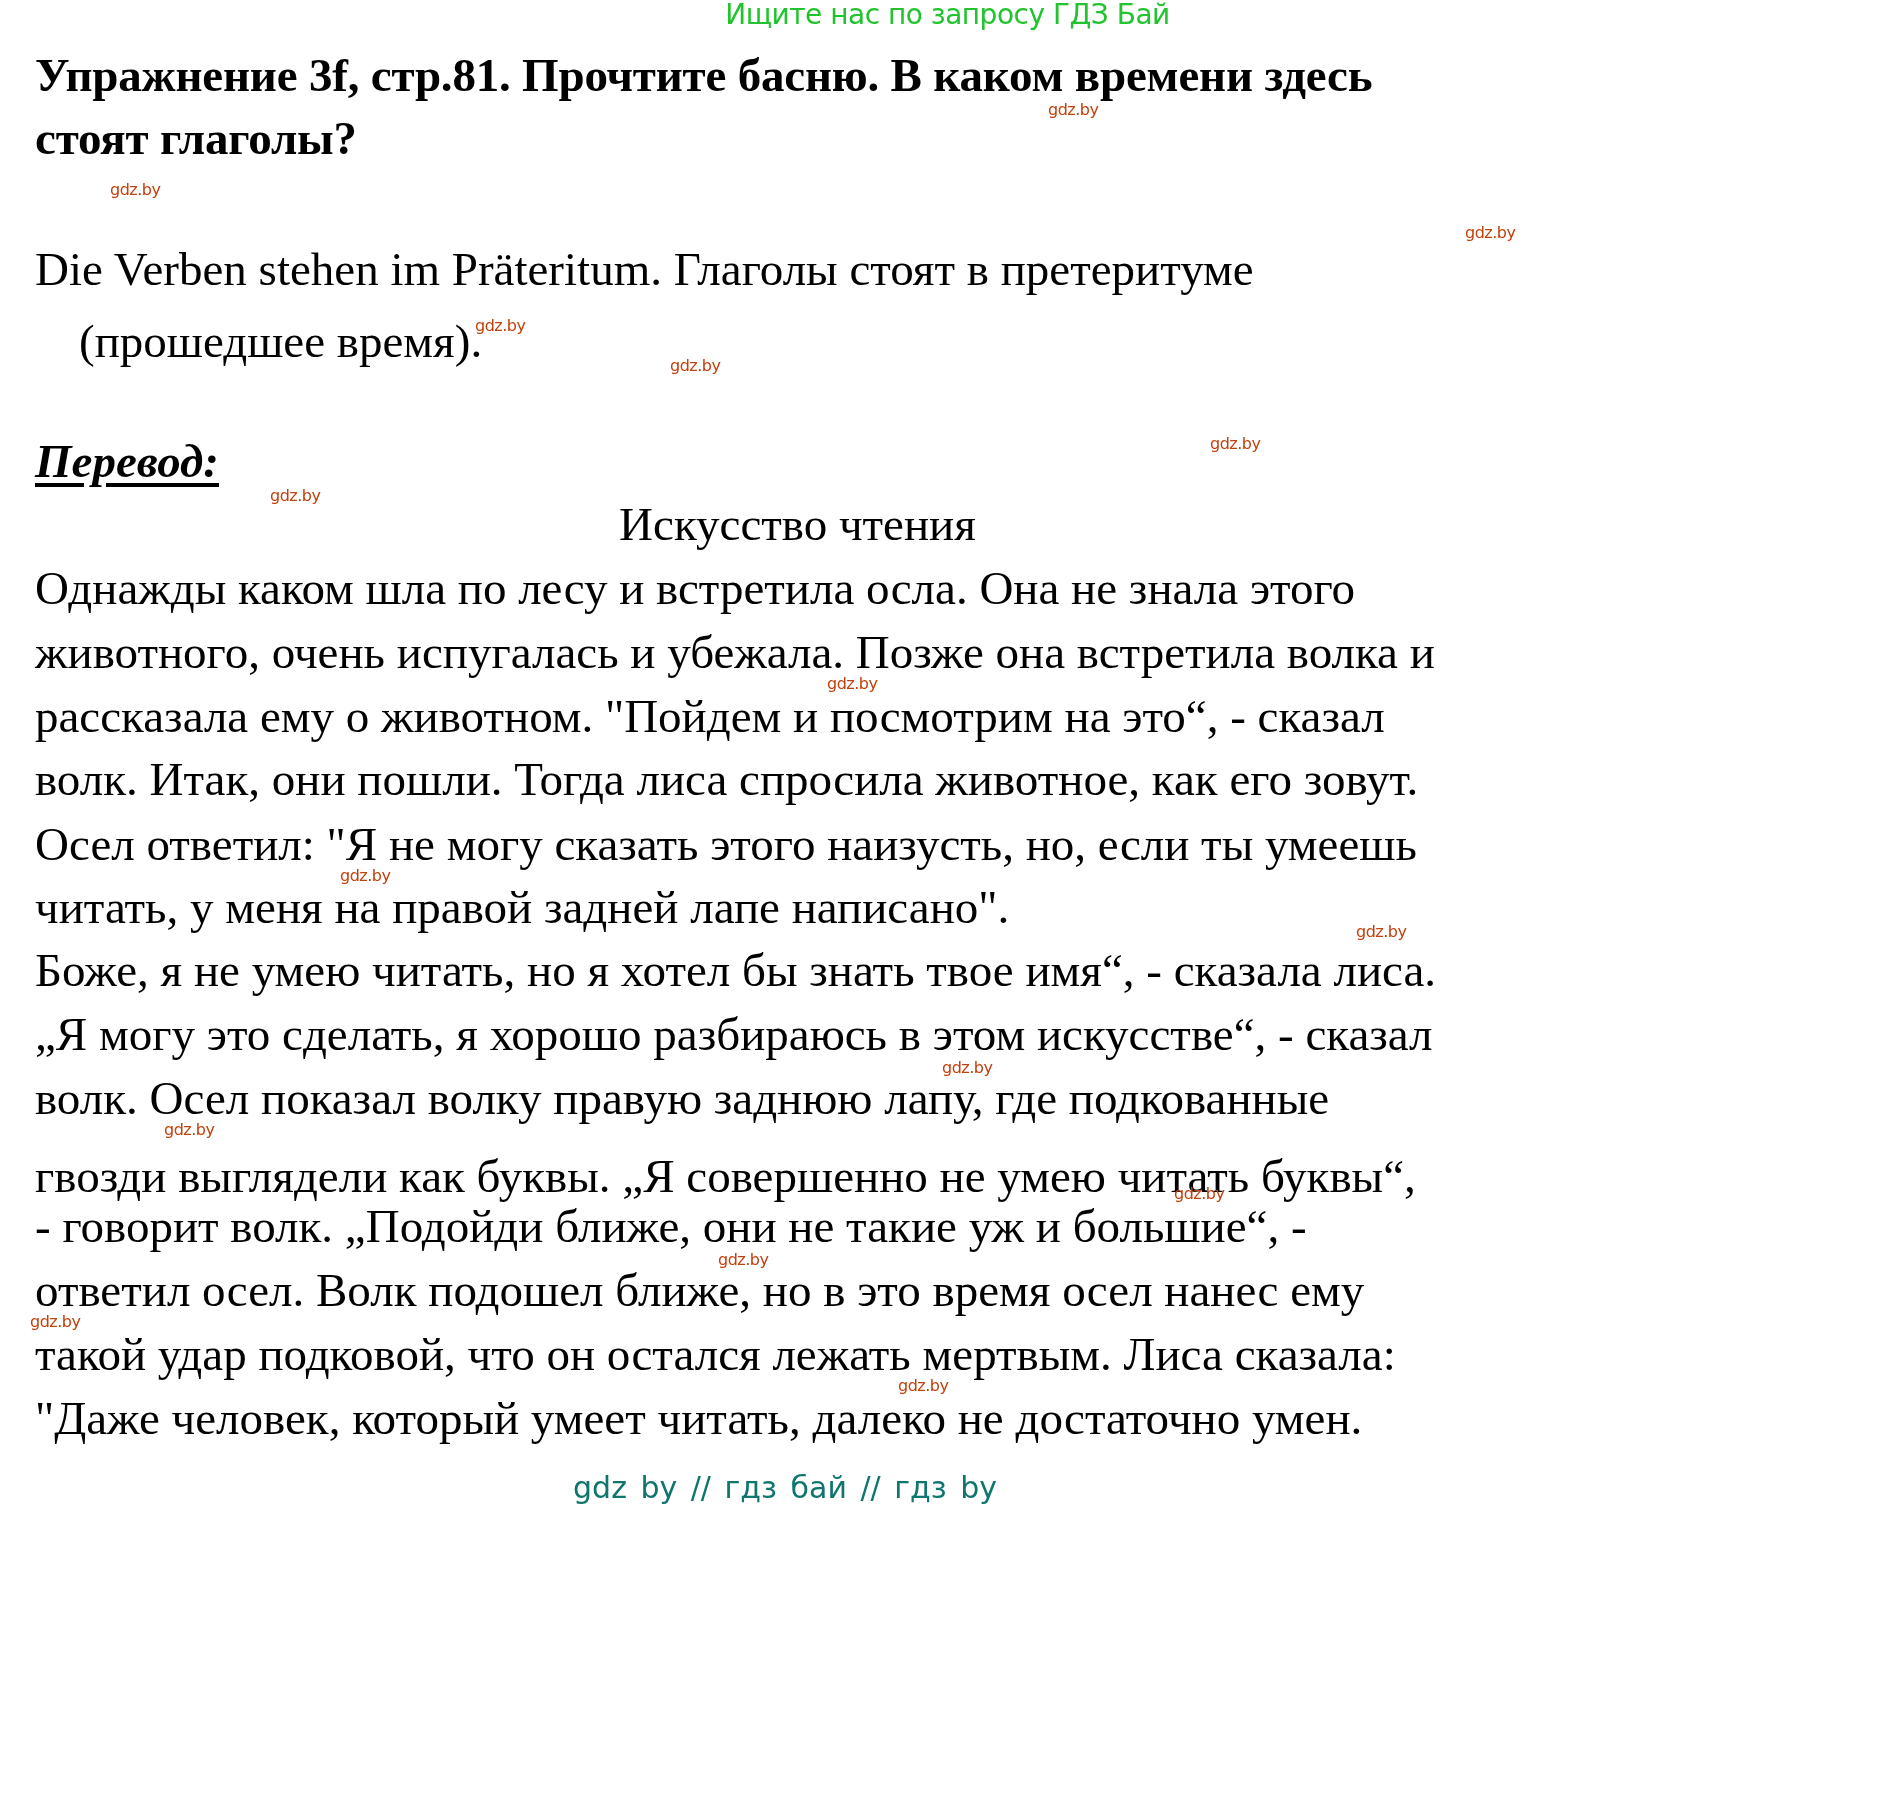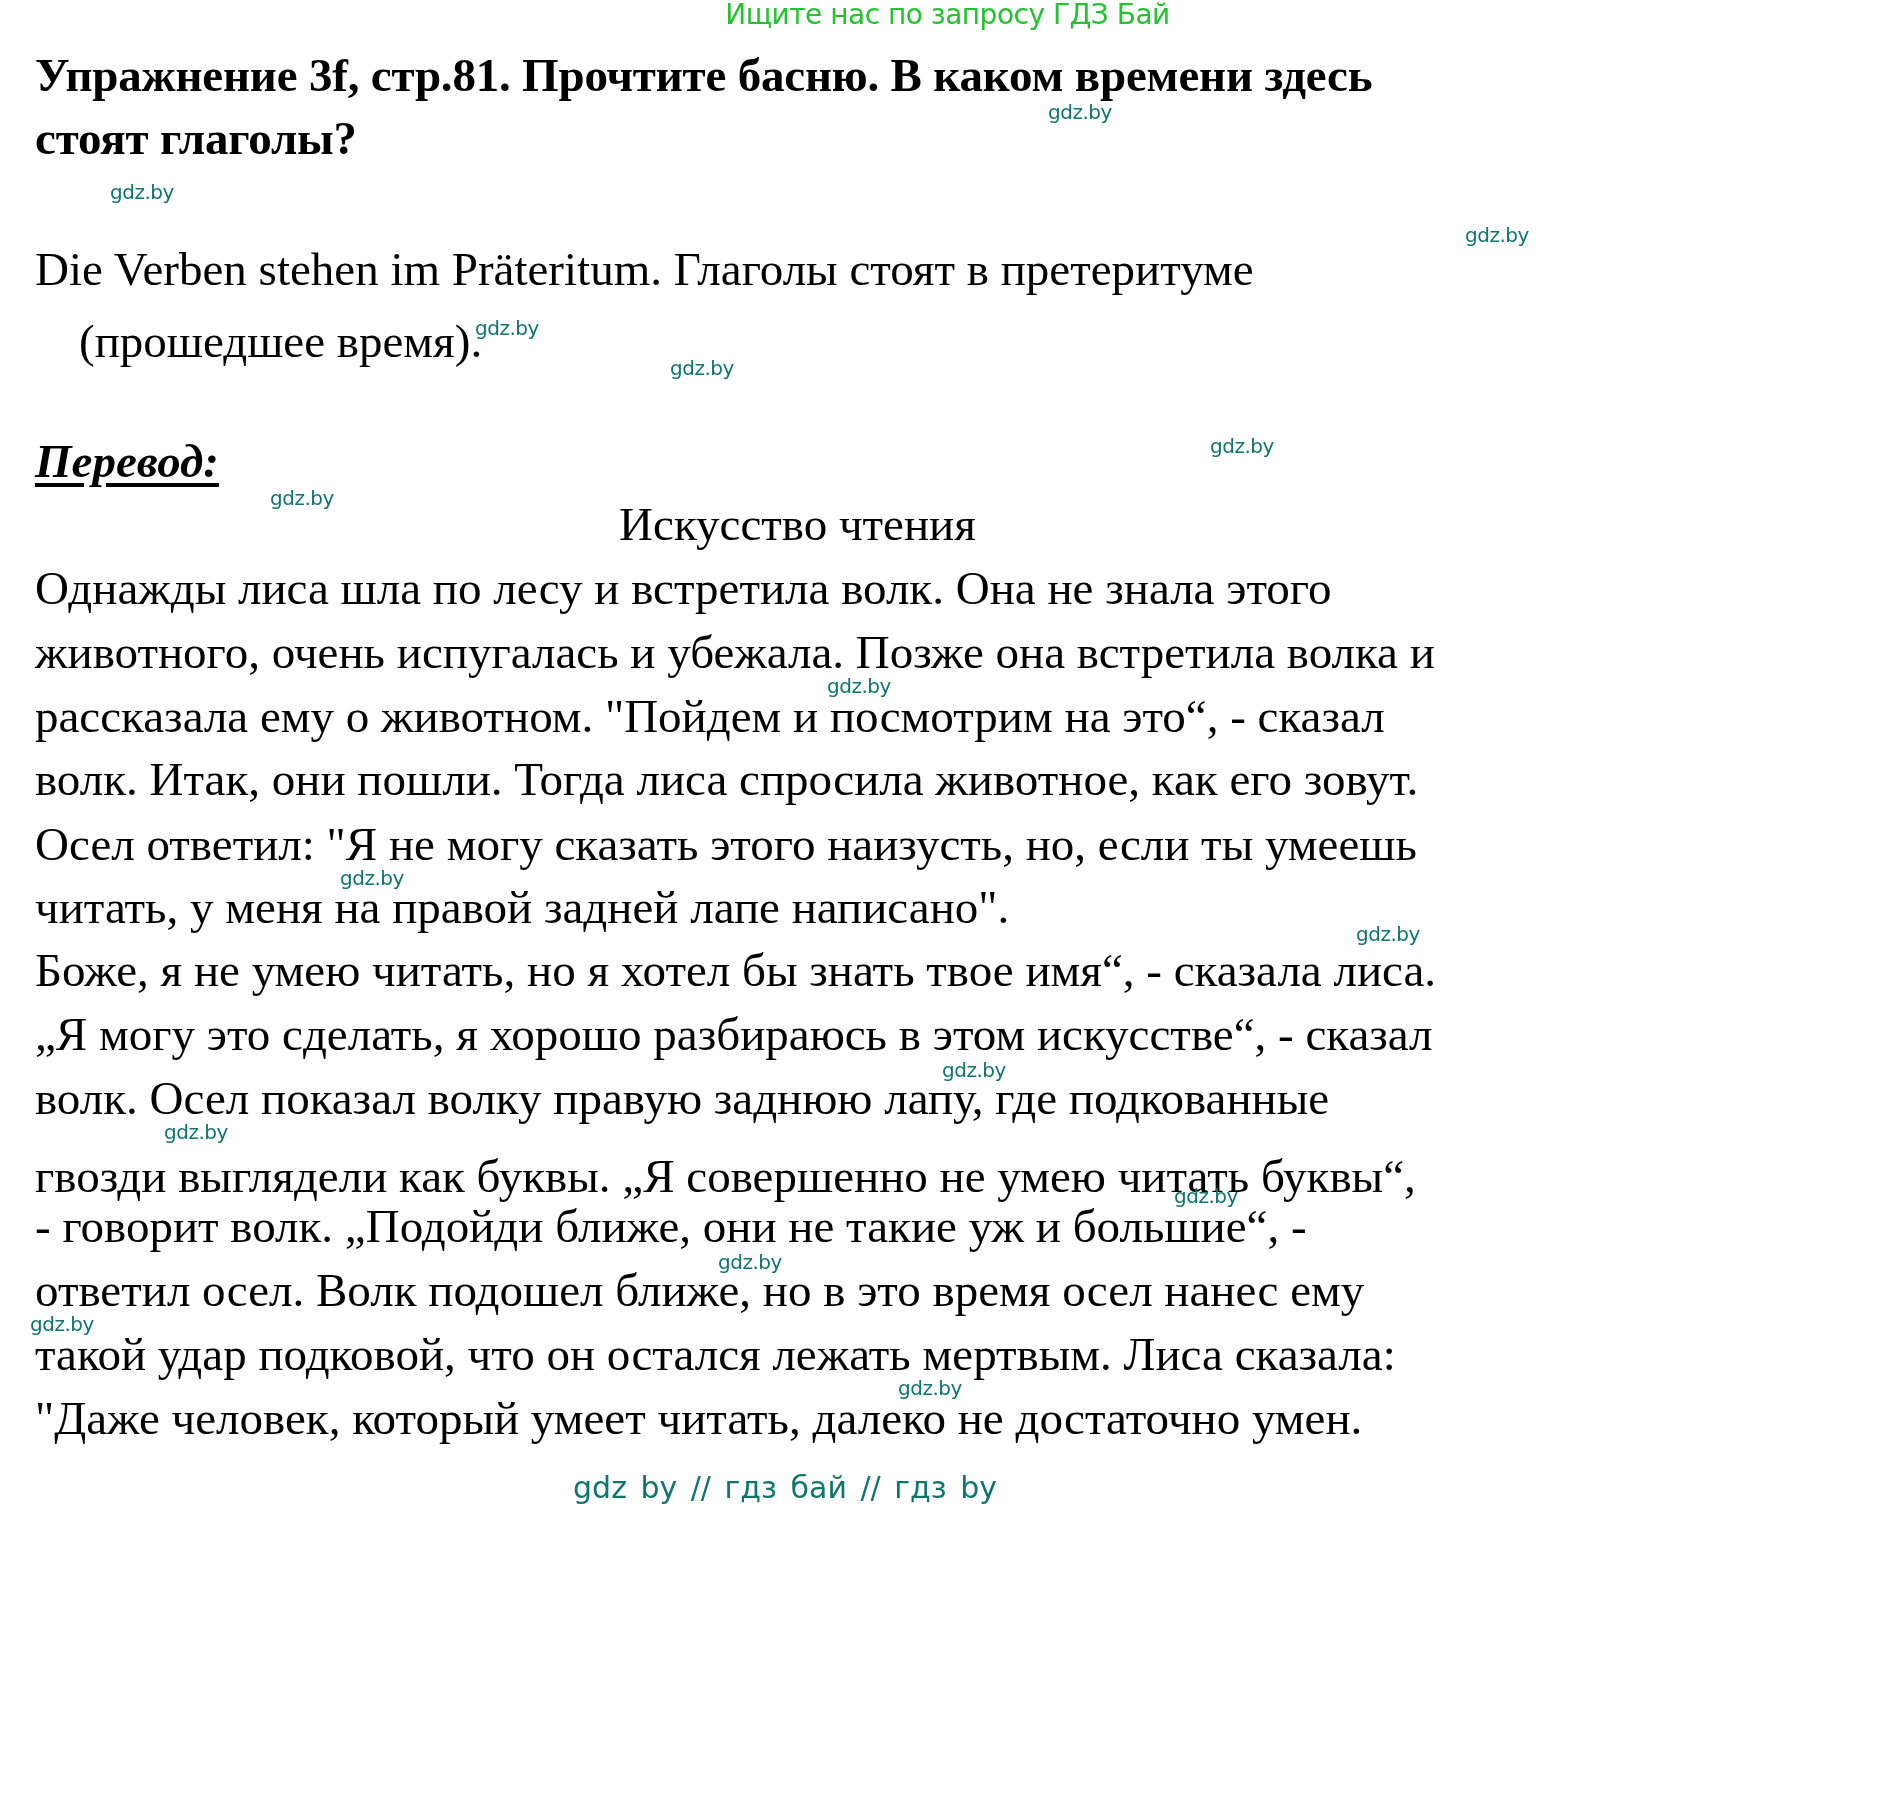--- a/index.html
+++ b/index.html
@@ -23,21 +23,21 @@
     text-decoration-thickness: 4px; text-underline-offset: 6px;
   }
   .story-title {
     font-family: "Liberation Serif", serif; font-size: 47px; color: #000;
     left: 0; width: 1535px; text-align: center; margin-left: 30px;
   }
   .body-line {
     font-family: "Liberation Serif", serif; font-size: 47px; color: #000; left: 35px;
   }
   .wm {
-    font-family: "DejaVu Sans", sans-serif; font-size: 20px; color: #0f766e;
+    font-family: "DejaVu Sans", sans-serif; font-size: 16px; color: #c2410c;
     letter-spacing: -0.5px;
   }
   .footer {
     left: 0; width: 1570px; text-align: center;
     font-family: "DejaVu Sans", sans-serif; font-size: 30px; color: #0f766e;
     word-spacing: 4px;
   }
 </style>
 </head>
 <body>
@@ -52,21 +52,21 @@
 <div>
   <div class="abs answer" style="top:242px;">Die Verben stehen im Präteritum. Глаголы стоят в претеритуме</div>
   <div class="abs answer" style="top:314px;margin-left:44px;">(прошедшее время).</div>
 </div>
 
 <div class="abs translate-label" style="top:434px;text-decoration:underline;">Перевод:</div>
 
 <div class="abs story-title" style="top:497px;">Искусство чтения</div>
 
 <div>
-  <div class="abs body-line" style="top:561px;">Однажды лиса шла по лесу и встретила волк. Она не знала этого</div>
+  <div class="abs body-line" style="top:561px;">Однажды каком шла по лесу и встретила осла. Она не знала этого</div>
   <div class="abs body-line" style="top:625px;">животного, очень испугалась и убежала. Позже она встретила волка и</div>
   <div class="abs body-line" style="top:689px;">рассказала ему о животном. "Пойдем и посмотрим на это“, - сказал</div>
   <div class="abs body-line" style="top:752px;">волк. Итак, они пошли. Тогда лиса спросила животное, как его зовут.</div>
   <div class="abs body-line" style="top:817px;">Осел ответил: "Я не могу сказать этого наизусть, но, если ты умеешь</div>
   <div class="abs body-line" style="top:880px;">читать, у меня на правой задней лапе написано".</div>
   <div class="abs body-line" style="top:943px;">Боже, я не умею читать, но я хотел бы знать твое имя“, - сказала лиса.</div>
   <div class="abs body-line" style="top:1007px;">„Я могу это сделать, я хорошо разбираюсь в этом искусстве“, - сказал</div>
   <div class="abs body-line" style="top:1071px;">волк. Осел показал волку правую заднюю лапу, где подкованные</div>
   <div class="abs body-line" style="top:1149px;">гвозди  выглядели как буквы. „Я совершенно не умею читать буквы“,</div>
   <div class="abs body-line" style="top:1199px;">- говорит волк. „Подойди ближе, они не такие уж и большие“, -</div>

